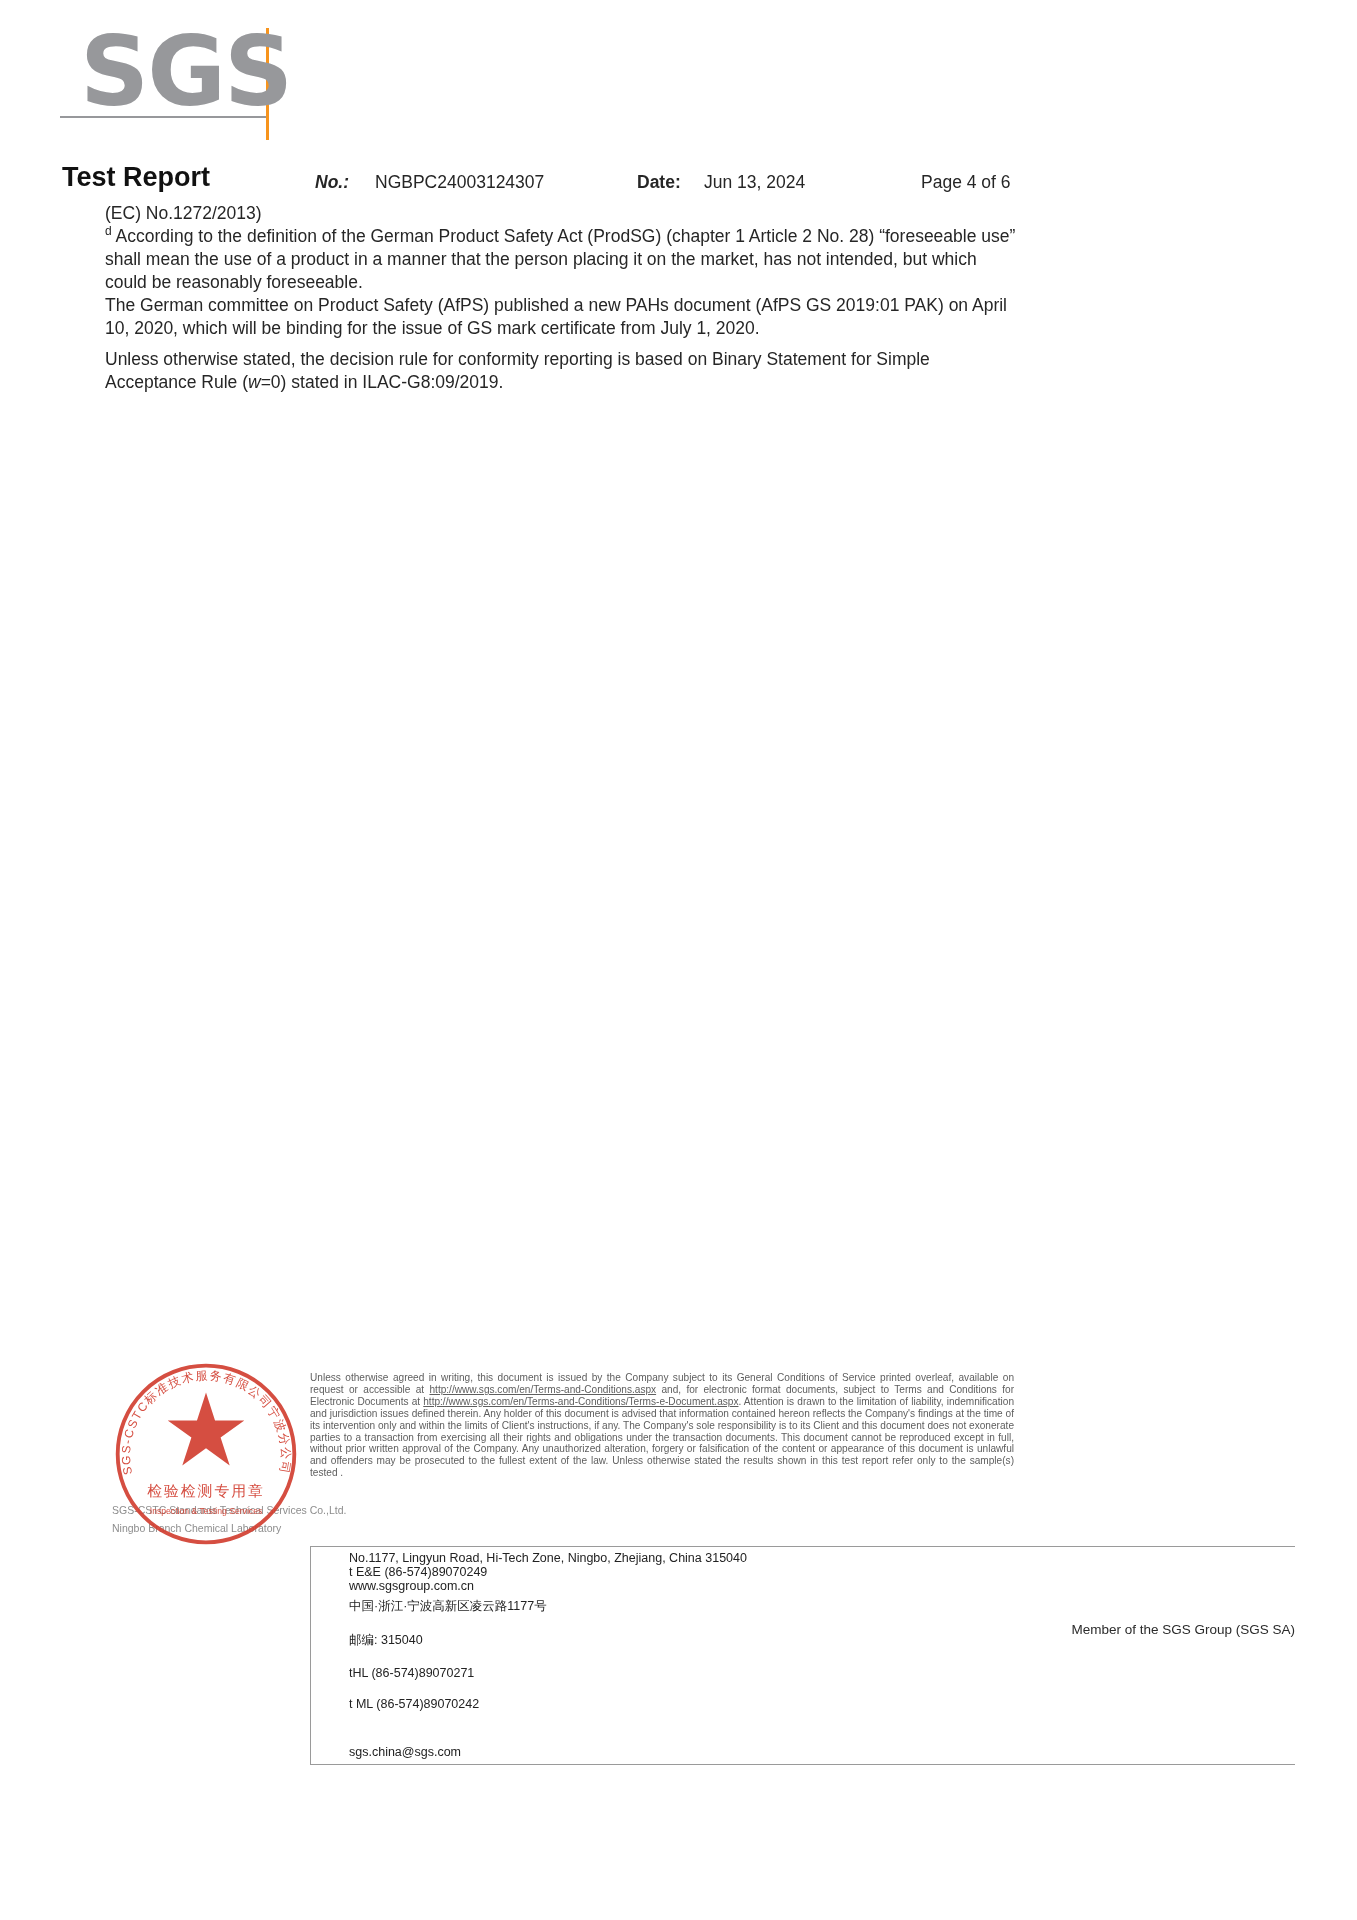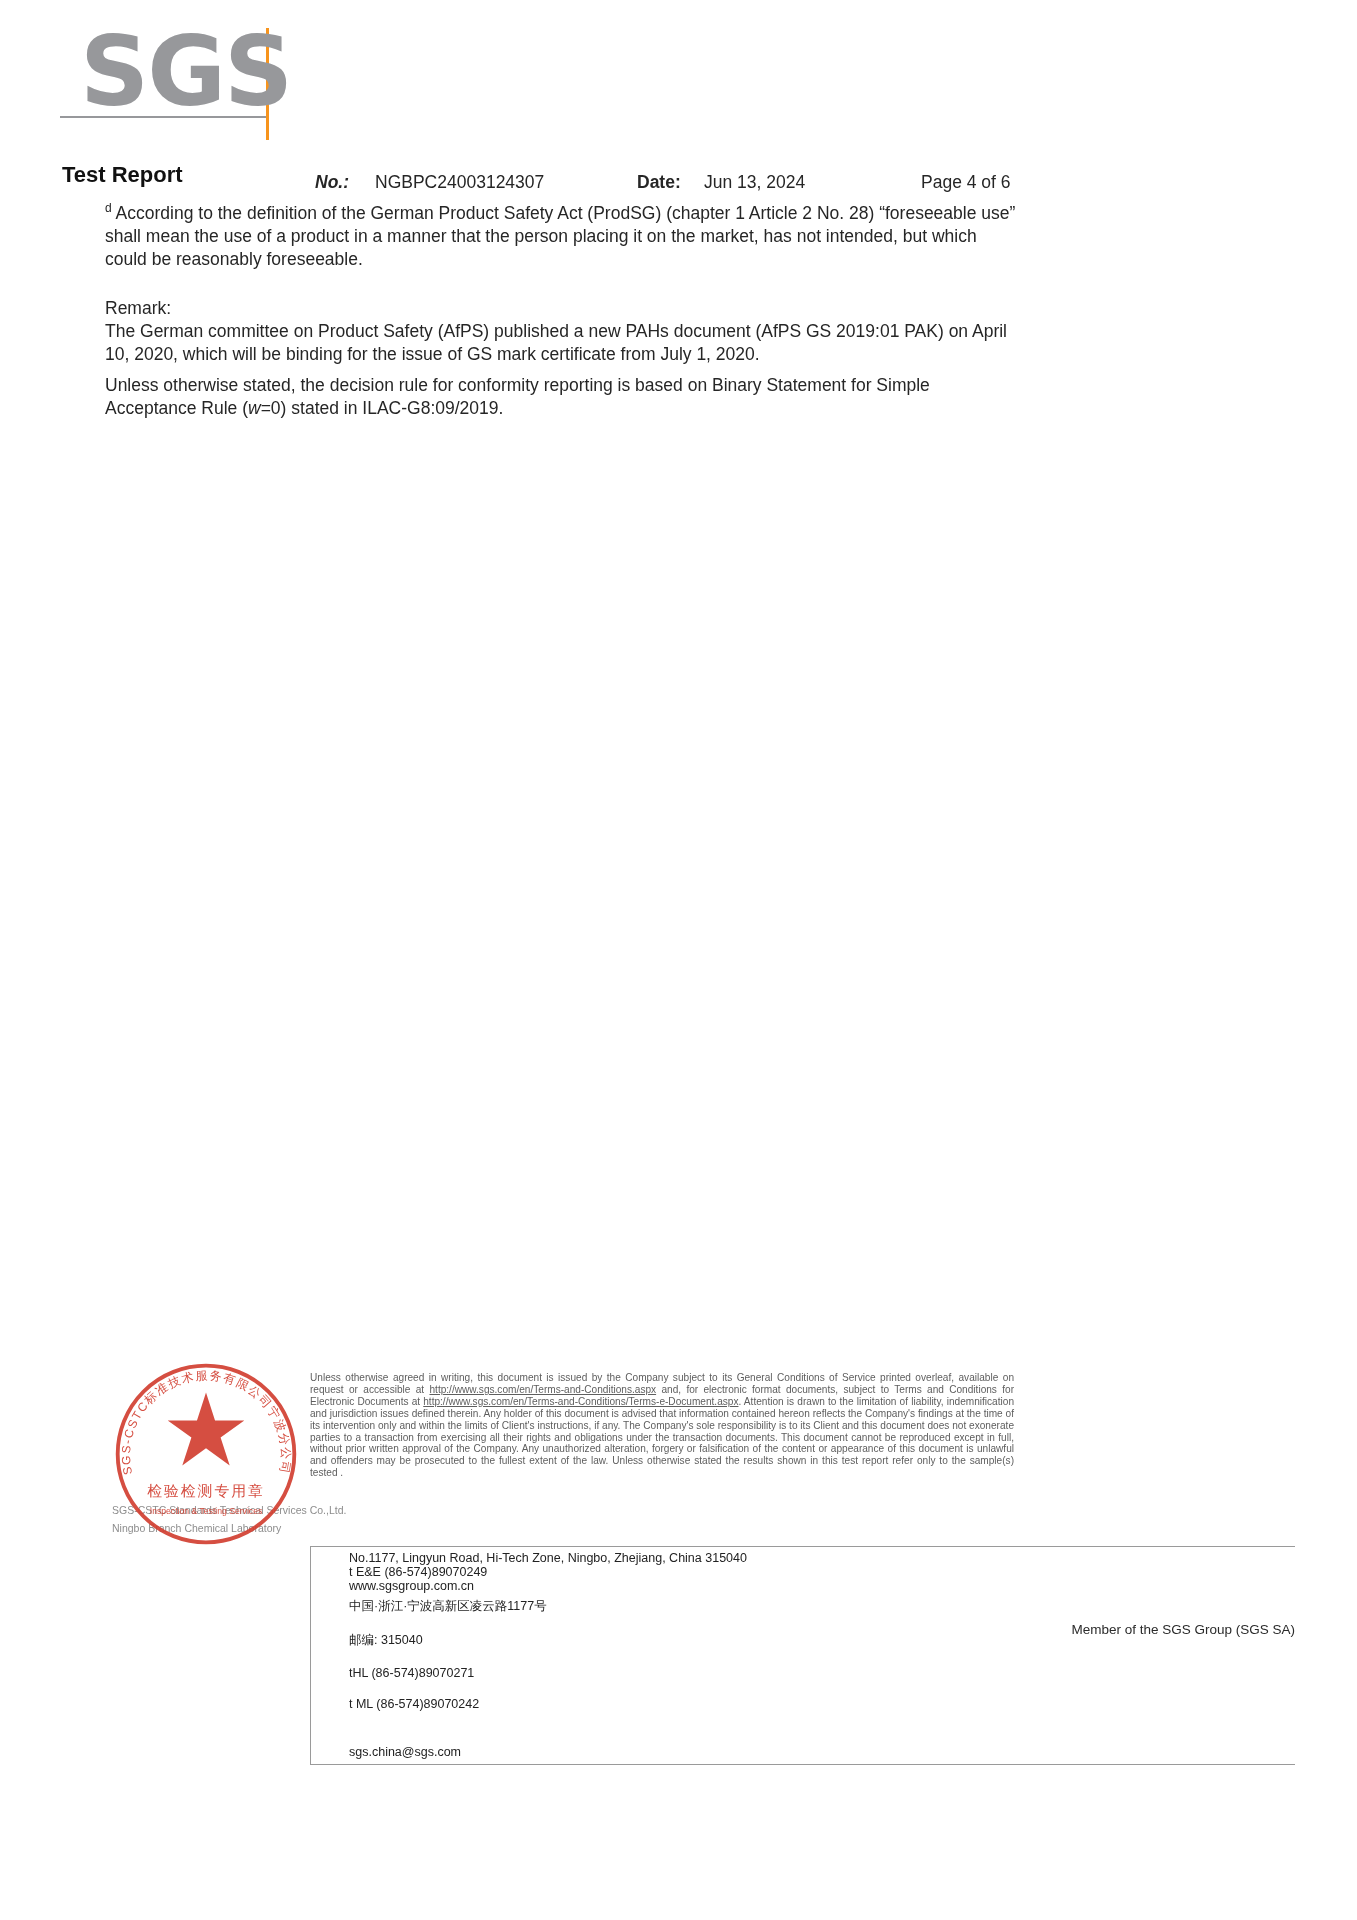--- a/index.html
+++ b/index.html
@@ -34,21 +34,21 @@
   }
   .logo-vline {
     position: absolute;
     left: 266px; top: 28px;
     width: 3px; height: 112px;
     background: #f7941d;
   }
 
   
   .header-row { position: absolute; left: 0; top: 166px; width: 100%; height: 32px; font-size: 17.5px; }
-  .hr-title { position: absolute; left: 62px; top: -4px; font-size: 22px; font-weight: bold; color: #111; }
+  .hr-title { position: absolute; left: 62px; top: -4px; font-size: 27px; font-weight: bold; color: #111; }
   .hr-no-label { position: absolute; left: 315px; top: 6px; font-weight: bold; font-style: italic; }
   .hr-no-value { position: absolute; left: 375px; top: 6px; }
   .hr-date-label { position: absolute; left: 637px; top: 6px; font-weight: bold; }
   .hr-date-value { position: absolute; left: 704px; top: 6px; }
   .hr-page { position: absolute; left: 921px; top: 6px; }
 
   
   .body-block {
     position: absolute;
     left: 105px; top: 202px;
@@ -144,22 +144,22 @@
   <div class="header-row">
     <span class="hr-title">Test Report</span>
     <span class="hr-no-label">No.:</span>
     <span class="hr-no-value">NGBPC24003124307</span>
     <span class="hr-date-label">Date:</span>
     <span class="hr-date-value">Jun 13, 2024</span>
     <span class="hr-page">Page 4 of 6</span>
   </div>
 
   <div class="body-block">
+    <p>(EC) No.1272/2013)</p>
     <p><sup class="fn">d</sup><span> According to the definition of the German Product Safety Act (ProdSG) (chapter 1 Article 2 No. 28) “foreseeable use” shall mean the use of a product in a manner that the person placing it on the market, has not intended, but which could be reasonably foreseeable.</span></p>
-    <p class="p-remark-label">Remark:</p>
     <p>The German committee on Product Safety (AfPS) published a new PAHs document (AfPS GS 2019:01 PAK) on April 10, 2020, which will be binding for the issue of GS mark certificate from July 1, 2020.</p>
     <p class="p-decision"><span>Unless otherwise stated, the decision rule for conformity reporting is based on Binary Statement for Simple Acceptance Rule (</span><span class="italic">w</span><span>=0) stated in ILAC-G8:09/2019.</span></p>
   </div>
 
   <div class="company-gray l1">SGS-CSTC Standards Technical Services Co.,Ltd.</div>
   <div class="company-gray l2">Ningbo Branch Chemical Laboratory</div>
 
   <svg class="stamp" viewBox="-100 -100 200 200" xmlns="http://www.w3.org/2000/svg">
     <defs>
       <path id="ringArc" d="M -72 34 A 79 79 0 1 1 72 34" fill="none"></path>

